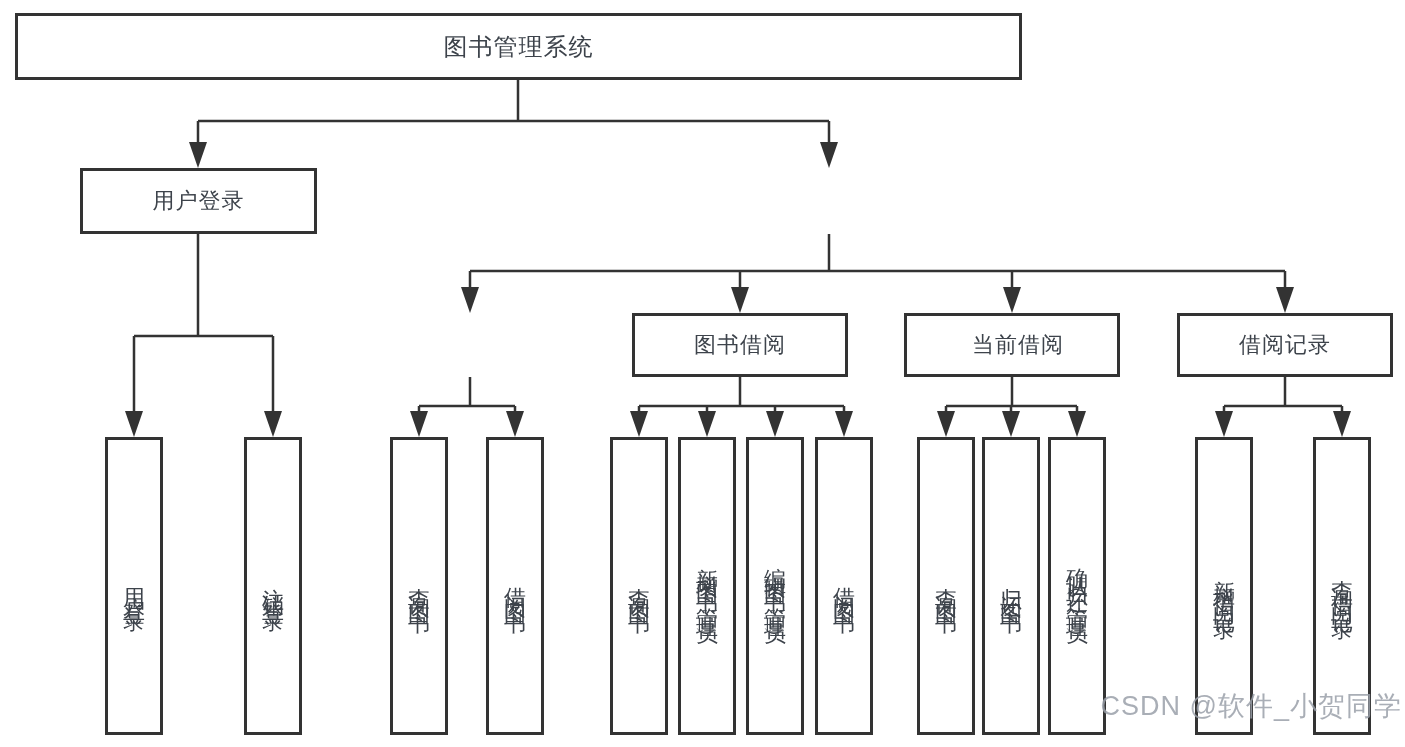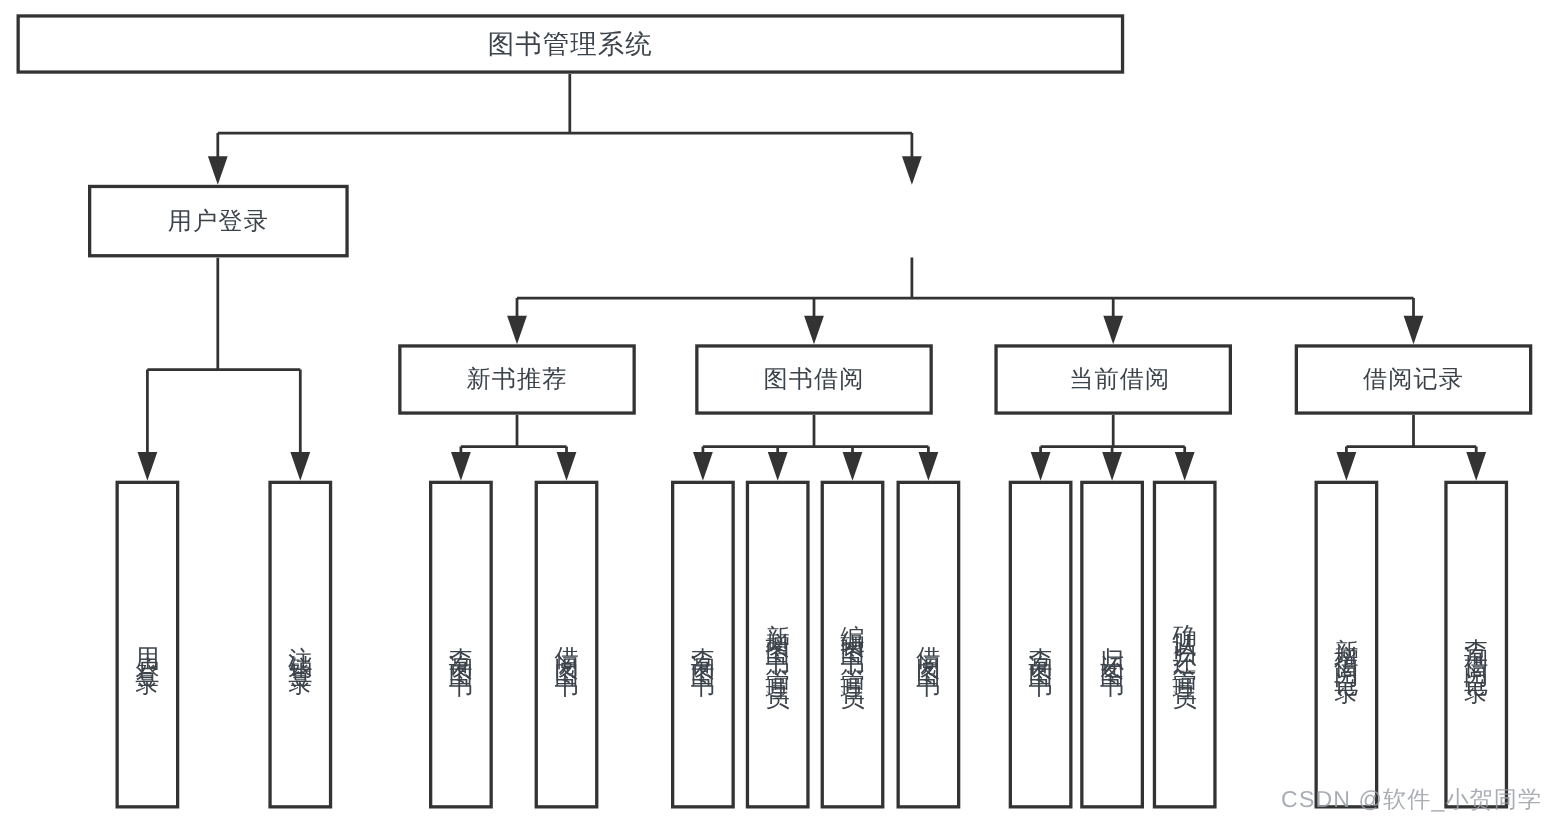--- a/index.html
+++ b/index.html
@@ -41,22 +41,22 @@
   .box.v {
     font-size: 22px;
     writing-mode: vertical-rl;
     text-orientation: mixed;
     letter-spacing: 8px;
     line-height: 1.0;
   }
   .watermark {
     position: absolute;
     right: 3px;
-    bottom: 6px;
-    font-size: 21px;
+    bottom: 23px;
+    font-size: 27px;
     color: rgba(154, 160, 169, 0.85);
     letter-spacing: 1px;
     z-index: 20;
     white-space: nowrap;
   }
 </style>
 </head>
 <body>
 
 <div class="stage">
@@ -97,25 +97,24 @@
       <path class="arrow" d="M1002 411 L1020 411 L1011 437 Z"></path>
       <path class="arrow" d="M1068 411 L1086 411 L1077 437 Z"></path>
     </g>
     <g>
       <path class="line" d="M1285 377 V406 M1224 406 H1342 M1224 406 V413 M1342 406 V413"></path>
       <path class="arrow" d="M1215 411 L1233 411 L1224 437 Z"></path>
       <path class="arrow" d="M1333 411 L1351 411 L1342 437 Z"></path>
     </g>
   </svg>
 
-  <div class="box root" style="left:15px; top:13px; width:1007px; height:54px;">图书管理系统</div>
+  <div class="box root" style="left:15px; top:13px; width:1007px; height:67px;">图书管理系统</div>
 
   <div class="box h" style="left:80px; top:168px; width:237px; height:66px;">用户登录</div>
 
-  <div class="box h" style="left:362px; top:313px; width:216px; height:64px;">新书推荐</div>
   <div class="box h" style="left:632px; top:313px; width:216px; height:64px;text-align:center;">图书借阅</div>
   <div class="box h" style="left:904px; top:313px; width:216px; height:64px;padding-left:12px;">当前借阅</div>
   <div class="box h" style="left:1177px; top:313px; width:216px; height:64px;">借阅记录</div>
 
   <div class="box v" style="left:105px; top:437px; width:58px; height:298px;">用户登录</div>
   <div class="box v" style="left:244px; top:437px; width:58px; height:298px;">注销登录</div>
 
   <div class="box v" style="left:390px; top:437px; width:58px; height:298px;">查询图书</div>
   <div class="box v" style="left:486px; top:437px; width:58px; height:298px;">借阅图书</div>
 

